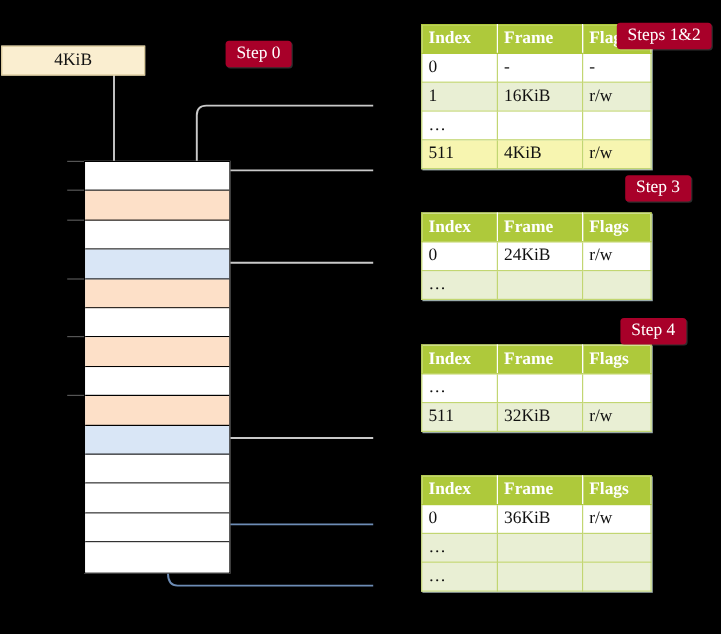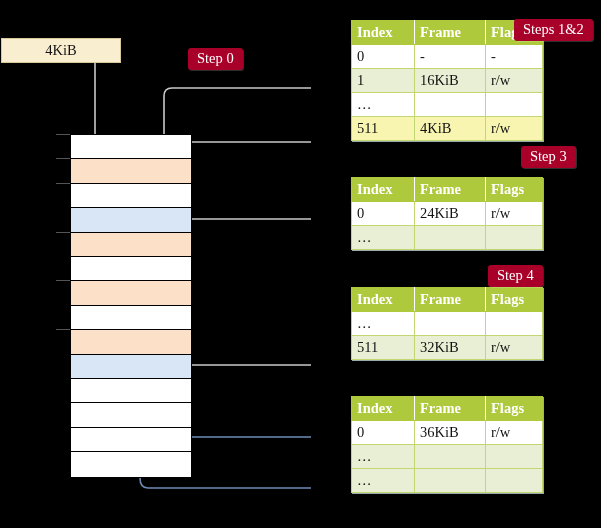--- a/index.html
+++ b/index.html
@@ -201,24 +201,24 @@
           <tr class="alt">
             <td class="c0">…</td>
             <td class="c1"></td>
             <td class="c2"></td>
           </tr>
         </tbody>
       </table>
     </div>
 
   <div id="badges-host">
-      <div class="badge" style="left: 188px; top: 48px;">Step 0</div>
+      <div class="badge" style="left: 188px; top: 34px;">Step 0</div>
       <div class="badge" style="left: 514px; top: 19px;">Steps 1&amp;2</div>
       <div class="badge" style="left: 521px; top: 146px;">Step 3</div>
-      <div class="badge" style="left: 488px; top: 265px;">Step 4</div>
+      <div class="badge" style="left: 517px; top: 265px;">Step 4</div>
     </div>
 
 <div class="tick" style="left: 56px; top: 134px; width: 14px; position: absolute;"></div>
     <div class="tick" style="left: 56px; top: 158.4px; width: 14px; position: absolute;"></div>
     <div class="tick" style="left: 56px; top: 182.8px; width: 14px; position: absolute;"></div>
     <div class="tick" style="left: 56px; top: 231.6px; width: 14px; position: absolute;"></div>
     <div class="tick" style="left: 56px; top: 280.4px; width: 14px; position: absolute;"></div>
     <div class="tick" style="left: 56px; top: 329.2px; width: 14px; position: absolute;"></div>
   </div>
 

